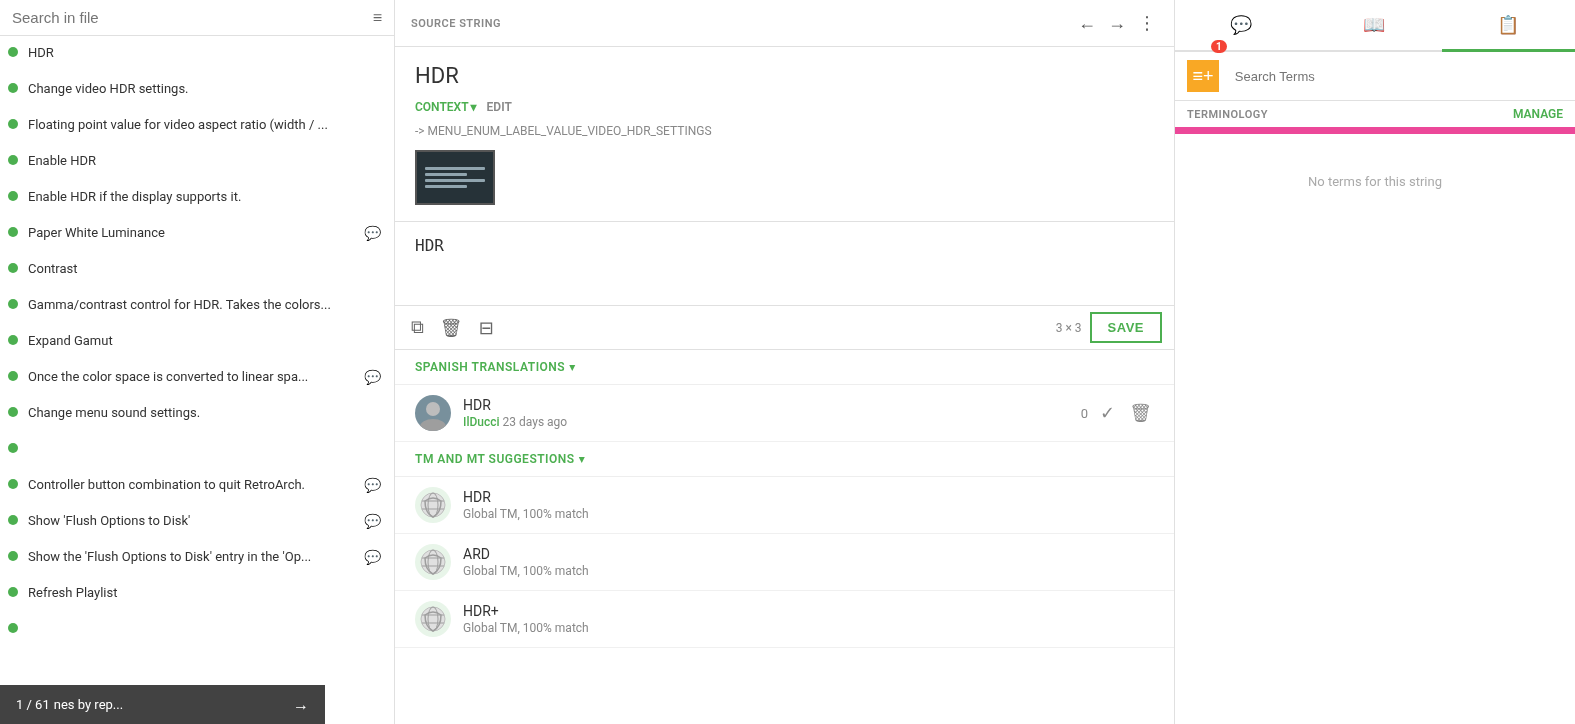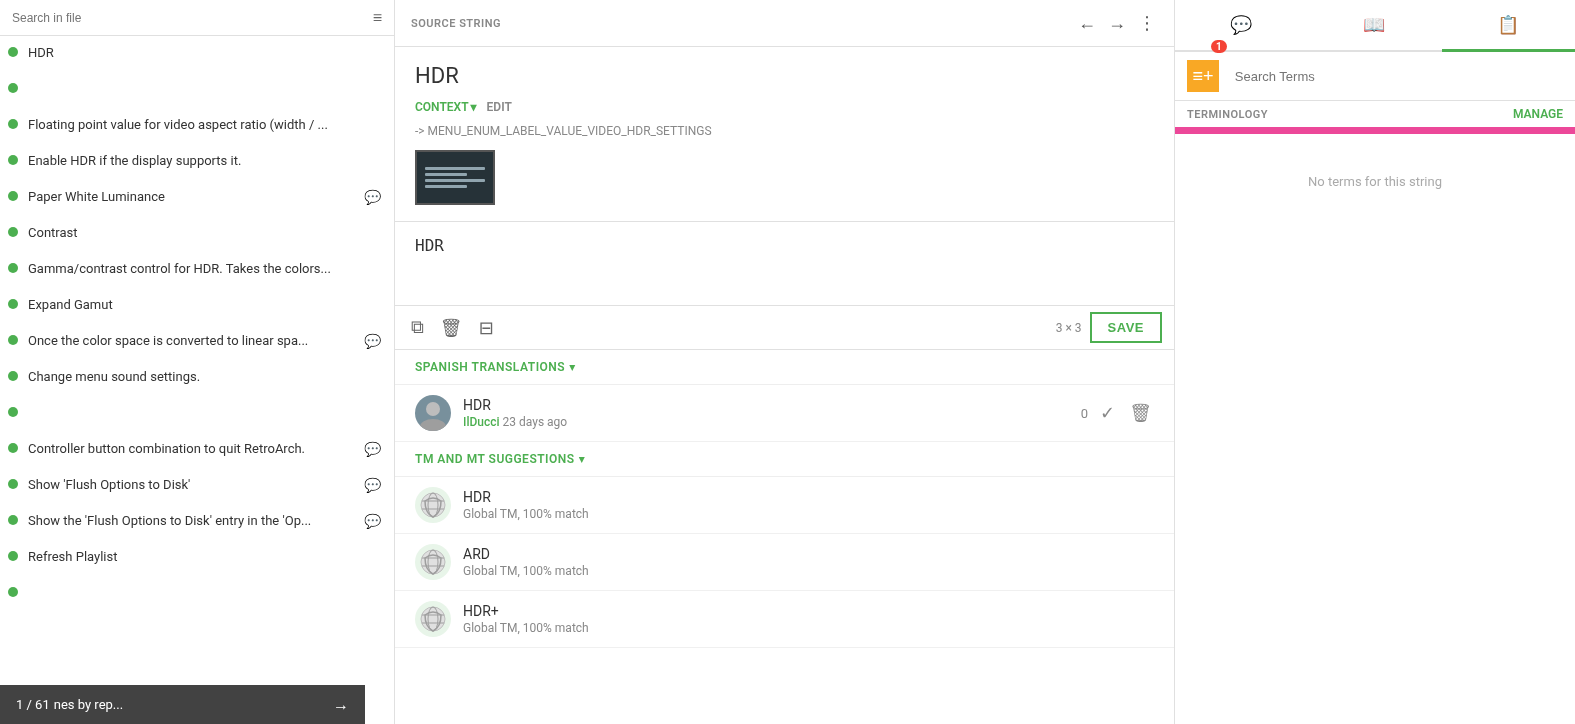--- a/index.html
+++ b/index.html
@@ -18,21 +18,21 @@
       display: flex;
       align-items: center;
       padding: 8px 12px;
       border-bottom: 1px solid #e0e0e0;
       background: #fff;
     }
     .search-input {
       flex: 1;
       border: none;
       outline: none;
-      font-size: 12px;
+      font-size: 15px;
       color: #000000;
       background: transparent;
     }
     .filter-icon {
       color: #666;
       cursor: pointer;
       font-size: 16px;
     }
     .list-container {
       flex: 1;
@@ -71,21 +71,21 @@
     .list-scroll-wrapper {
       position: relative;
       flex: 1;
       overflow: hidden;
     }
     
     .toast-bar {
       position: absolute;
       bottom: 0;
       left: 0;
-      width: 365px;
+      width: 325px;
       background: #424242;
       color: #fff;
       font-size: 13px;
       padding: 10px 16px;
       display: flex;
       align-items: center;
       z-index: 10;
     }
     .toast-bar .arrow-icon {
       margin-left: auto;
@@ -434,25 +434,31 @@
   </div>
   <div class="list-scroll-wrapper">
     <div class="list-container" id="string-list">
     <div class="list-item">
       <span class="green-dot"></span>
       <span class="list-item-text">HDR</span>
 
     </div>
         <div class="list-item">
       <span class="green-dot"></span>
+      <span class="list-item-text">Change video HDR settings.</span>
 
     </div>
         <div class="list-item">
       <span class="green-dot"></span>
       <span class="list-item-text">Floating point value for video aspect ratio (width / ...</span>
+
+    </div>
+        <div class="list-item">
+      <span class="green-dot"></span>
+      <span class="list-item-text">Enable HDR</span>
 
     </div>
         <div class="list-item">
       <span class="green-dot"></span>
       <span class="list-item-text">Enable HDR if the display supports it.</span>
 
     </div>
         <div class="list-item">
       <span class="green-dot"></span>
       <span class="list-item-text">Paper White Luminance</span>

